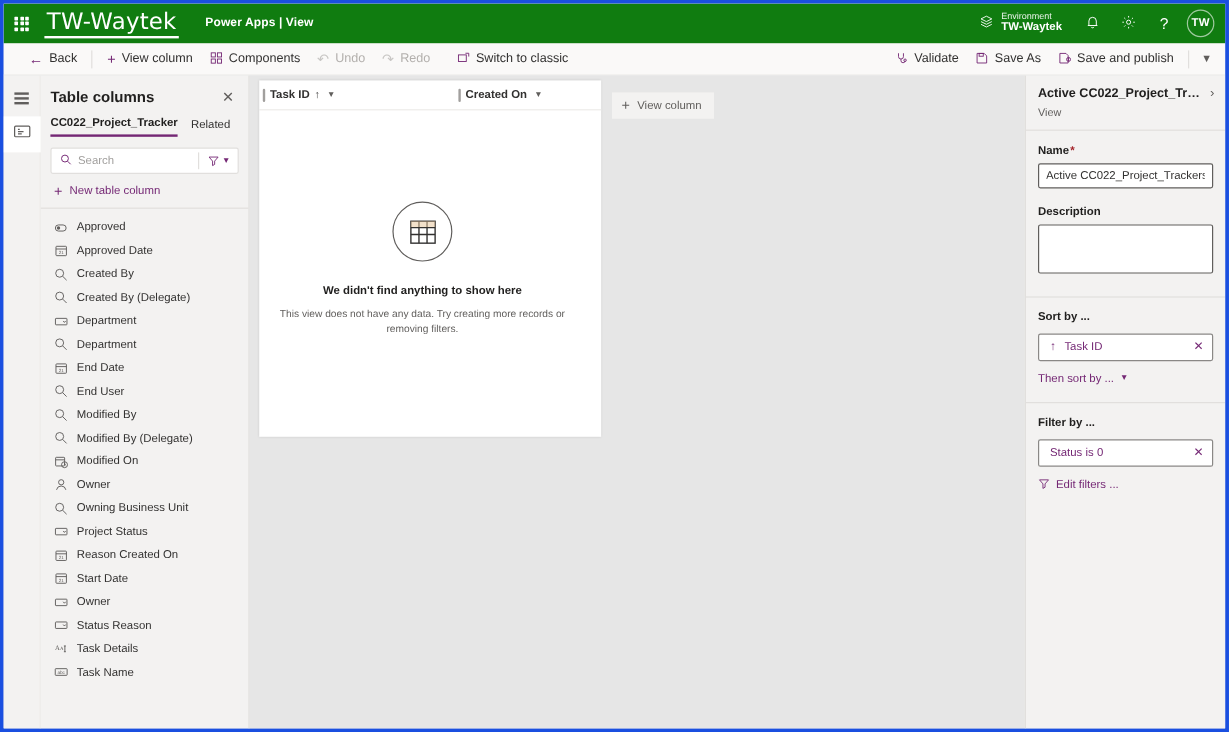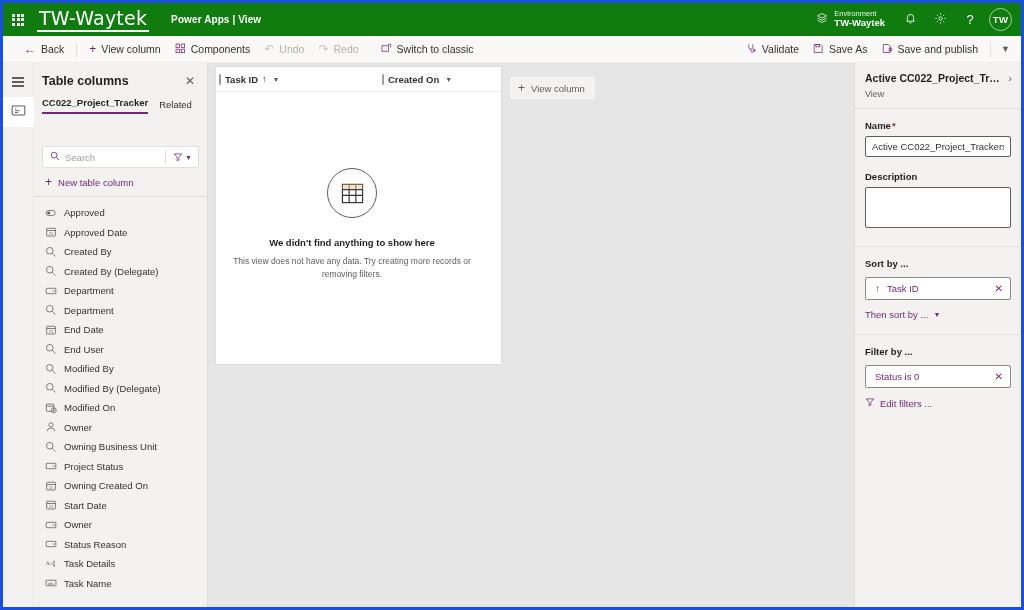--- a/index.html
+++ b/index.html
@@ -176,21 +176,20 @@
   }
   .search-wrap { padding: 9px 8px 0 8px; }
   .search-box {
     height: 22px;
     background: #ffffff;
     border: 1px solid #e1dfdd;
     border-radius: 2px;
     display: flex; align-items: center;
     padding: 0 4px 0 7px;
     gap: 5px;
-    margin-top: 23px;
   }
   .search-ico { color: #742774; font-size: 10px; line-height:1; }
   .search-input {
     border: none; outline: none; flex: 1 1 auto;
     font-size: 9.5px; color: #605e5c;
     font-family: "Liberation Sans", sans-serif;
     background: transparent; min-width: 0;
   }
   .search-input::placeholder { color: #a19f9d; }
   .search-div { width: 1px; height: 14px; background: #e1dfdd; }
@@ -687,21 +686,21 @@
             <span>Project Status</span>
           </div>
           <div class="col-item">
             <span class="col-ico">
               <svg width="12" height="12" viewBox="0 0 16 16">
                 <rect x="2.2" y="3" width="11.6" height="10.4" rx="0.8" stroke="#605e5c" fill="none" stroke-width="1.05"></rect>
                 <path d="M2.2 6 h11.6" stroke="#605e5c" fill="none" stroke-width="1.05"></path>
                 <text x="8" y="11.6" font-size="5" fill="#605e5c" text-anchor="middle" font-family="sans-serif">21</text>
               </svg>
             </span>
-            <span>Owning Created On</span>
+            <span>Reason Created On</span>
           </div>
           <div class="col-item">
             <span class="col-ico">
               <svg width="12" height="12" viewBox="0 0 16 16">
                 <rect x="2.2" y="3" width="11.6" height="10.4" rx="0.8" stroke="#605e5c" fill="none" stroke-width="1.05"></rect>
                 <path d="M2.2 6 h11.6" stroke="#605e5c" fill="none" stroke-width="1.05"></path>
                 <text x="8" y="11.6" font-size="5" fill="#605e5c" text-anchor="middle" font-family="sans-serif">21</text>
               </svg>
             </span>
             <span>Start Date</span>

